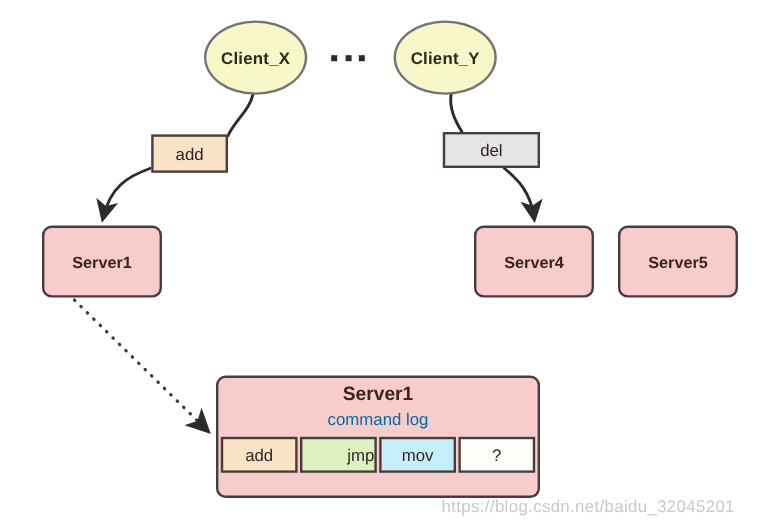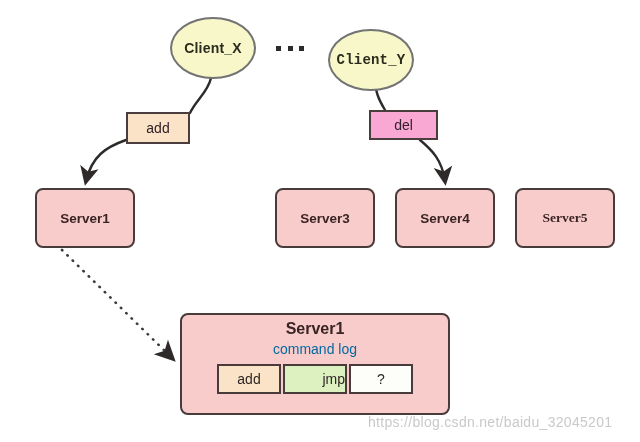--- a/index.html
+++ b/index.html
@@ -72,22 +72,22 @@
     font-size: 14px;
     color: #33202a;
   }
   #cmd-add {
     left: 126px; top: 112px;
     width: 64px; height: 32px;
     background: #fae3c6;
   }
   #cmd-del {
     left: 369px; top: 110px;
-    width: 69px; height: 30px;
-    background: #f9a8d4;
+    width: 81px; height: 30px;
+    background: #e5e5e5;
   }
 
   
   .server-node {
     position: absolute;
     top: 188px;
     width: 100px;
     height: 60px;
     background: #f9cccc;
     border: 2px solid #4a3b3b;
@@ -183,61 +183,61 @@
 
     <path d="M 420,140 C 432,150 442,160 445,181" fill="none" stroke="#2e2a2a" stroke-width="2.4" stroke-linecap="round" marker-end="url(#arrowhead)"></path>
 
     <path d="M 62,250 L 172,358" fill="none" stroke="#3a3a3a" stroke-width="2.6" stroke-linecap="round" stroke-dasharray="0.5 7" marker-end="url(#arrowhead-dotted)"></path>
   </svg>
 
   <div class="client-node" id="node-client-x" style="left:170px; top:17px; width:86px; height:62px;">
     <span class="client-label">Client_X</span>
   </div>
 
-  <div class="client-node" id="node-client-y" style="left:328px; top:29px; width:86px; height:62px;font-family:Liberation Mono, monospace;">
+  <div class="client-node" id="node-client-y" style="left:328px; top:17px; width:86px; height:62px;">
     <span class="client-label">Client_Y</span>
   </div>
 
   <div id="client-ellipsis">
     <i></i>
     <i></i>
     <i></i>
   </div>
 
   <div class="cmd-box" id="cmd-add">
     <span>add</span>
   </div>
 
   <div class="cmd-box" id="cmd-del">
     <span>del</span>
   </div>
 
   <div class="server-node" style="left:35px;">
     <span class="server-label">Server1</span>
   </div>
-  <div class="server-node" style="left:275px;">
-    <span class="server-label">Server3</span>
-  </div>
   <div class="server-node" style="left:395px;">
     <span class="server-label">Server4</span>
   </div>
-  <div class="server-node" style="left:515px;font-family:Liberation Serif, serif;">
+  <div class="server-node" style="left:515px;">
     <span class="server-label">Server5</span>
   </div>
 
   <div id="command-log-panel">
     <div id="command-log-title">Server1</div>
     <div id="command-log-subtitle">command log</div>
     <div id="command-log-cells">
       <div class="log-cell" style="background:#fae3c6;">
         <span>add</span>
       </div>
       <div class="log-cell" style="background:#ddf0c0;justify-content:flex-end;">
         <span>jmp</span>
       </div>
+      <div class="log-cell" style="background:#c6eef8;">
+        <span>mov</span>
+      </div>
       <div class="log-cell" style="background:#fdfdfa;">
         <span>?</span>
       </div>
     </div>
   </div>
 
   <div id="watermark">https://blog.csdn.net/baidu_32045201</div>
 
 </div>
 

